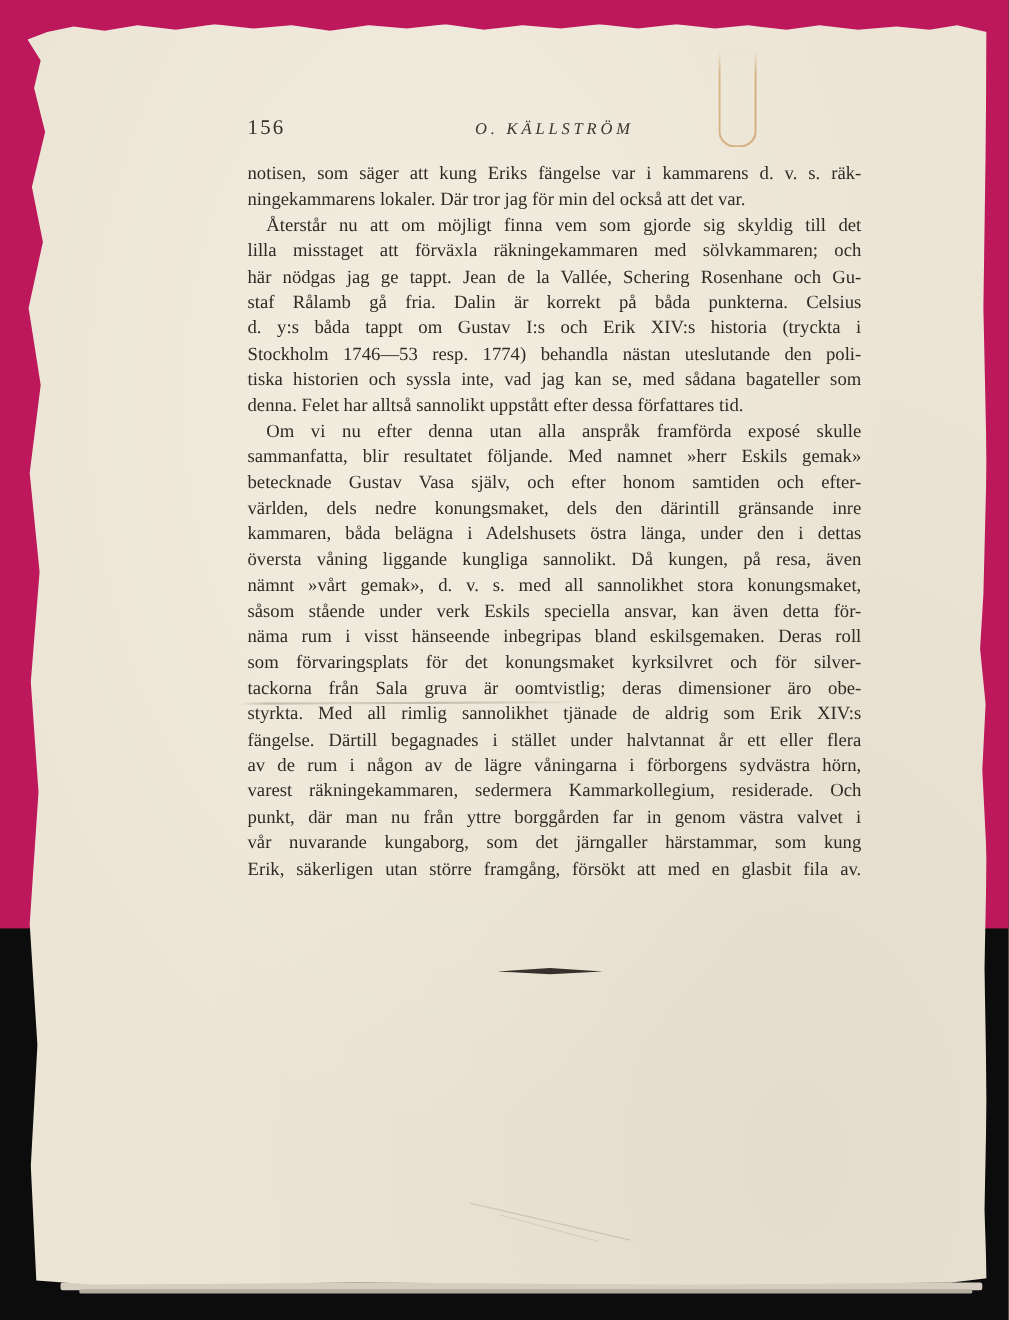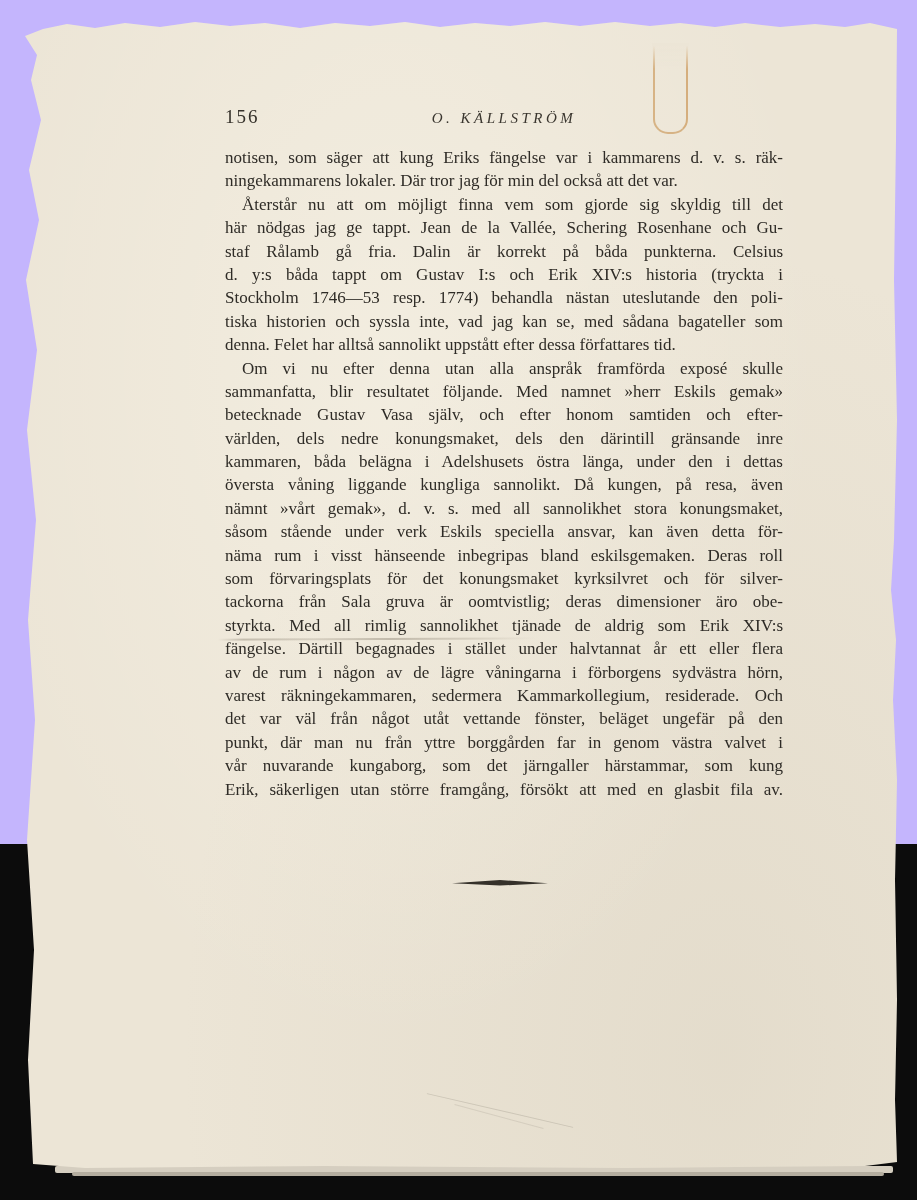--- a/index.html
+++ b/index.html
@@ -2,21 +2,21 @@
 <html><head>
 <meta charset="utf-8">
 <style>
   html,body { margin:0; padding:0; }
   body {
     width:917px; height:1200px;
     background:#0c0c0c;
     font-family:"Liberation Serif", serif;
     overflow:hidden;
   }
-  .stage { position:relative; width:917px; height:844px; background:#c4b5fd; }
+  .stage { position:relative; width:917px; height:844px; background:#be185d; }
 
   
   .stack-edge-1 {
     position:absolute; left:55px; top:1166px; width:838px; height:7px;
     background:#d5cec0; border-radius:2px;
   }
   .stack-edge-2 {
     position:absolute; left:72px; top:1172px; width:812px; height:4px;
     background:#b4ad9f; border-radius:2px;
   }
@@ -119,20 +119,21 @@
       <span class="header-title">O. KÄLLSTRÖM</span>
     </div>
 
     <div class="textblock">
         <div>
           <div class="line">notisen, som säger att kung Eriks fängelse var i kammarens d. v. s. räk-</div>
           <div class="line endline">ningekammarens lokaler. Där tror jag för min del också att det var.</div>
         </div>
         <div>
           <div class="line indent">Återstår nu att om möjligt finna vem som gjorde sig skyldig till det</div>
+          <div class="line">lilla misstaget att förväxla räkningekammaren med sölvkammaren; och</div>
           <div class="line">här nödgas jag ge tappt.  Jean de la Vallée, Schering Rosenhane och Gu-</div>
           <div class="line">staf Rålamb gå fria.  Dalin är korrekt på båda punkterna.  Celsius</div>
           <div class="line">d. y:s båda tappt om Gustav I:s och Erik XIV:s historia (tryckta i</div>
           <div class="line">Stockholm 1746—53 resp. 1774) behandla nästan uteslutande den poli-</div>
           <div class="line">tiska historien och syssla inte, vad jag kan se, med sådana bagateller som</div>
           <div class="line endline">denna.  Felet har alltså sannolikt uppstått efter dessa författares tid.</div>
         </div>
         <div>
           <div class="line indent">Om vi nu efter denna utan alla anspråk framförda exposé skulle</div>
           <div class="line">sammanfatta, blir resultatet följande.  Med namnet »herr Eskils gemak»</div>
@@ -142,21 +143,20 @@
           <div class="line">översta våning liggande kungliga sannolikt.  Då kungen, på resa, även</div>
           <div class="line">nämnt »vårt gemak», d. v. s. med all sannolikhet stora konungsmaket,</div>
           <div class="line">såsom stående under verk Eskils speciella ansvar, kan även detta för-</div>
           <div class="line">näma rum i visst hänseende inbegripas bland eskilsgemaken.  Deras roll</div>
           <div class="line">som förvaringsplats för det konungsmaket kyrksilvret och för silver-</div>
           <div class="line">tackorna från Sala gruva är oomtvistlig; deras dimensioner äro obe-</div>
           <div class="line">styrkta.  Med all rimlig sannolikhet tjänade de aldrig som Erik XIV:s</div>
           <div class="line">fängelse.  Därtill begagnades i stället under halvtannat år ett eller flera</div>
           <div class="line">av de rum i någon av de lägre våningarna i förborgens sydvästra hörn,</div>
           <div class="line">varest räkningekammaren, sedermera Kammarkollegium, residerade. Och</div>
-          <div class="line">det var väl från något utåt vettande fönster, beläget ungefär på den</div>
           <div class="line">punkt, där man nu från yttre borggården far in genom västra valvet i</div>
           <div class="line">vår nuvarande kungaborg, som det järngaller härstammar, som kung</div>
           <div class="line">Erik, säkerligen utan större framgång, försökt att med en glasbit fila av.</div>
         </div>
       </div>
 
     <svg class="divider-rule" viewBox="0 0 96 8" xmlns="http://www.w3.org/2000/svg">
       <polygon points="0,4.2 48,1.0 96,4.2 48,6.6" fill="#35312a"></polygon>
     </svg>
 

